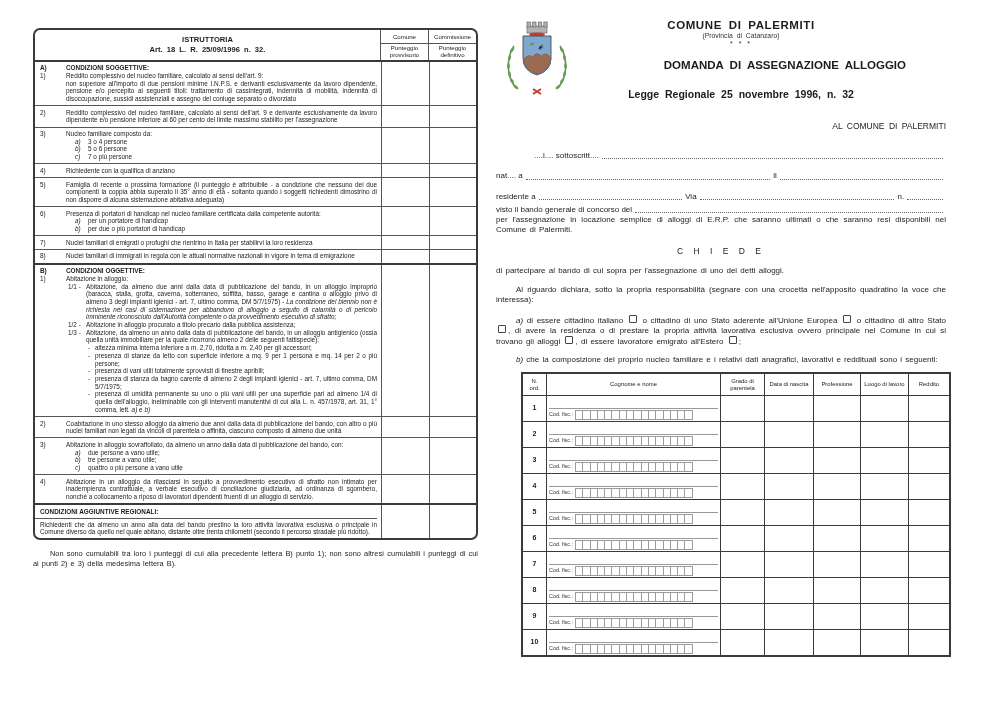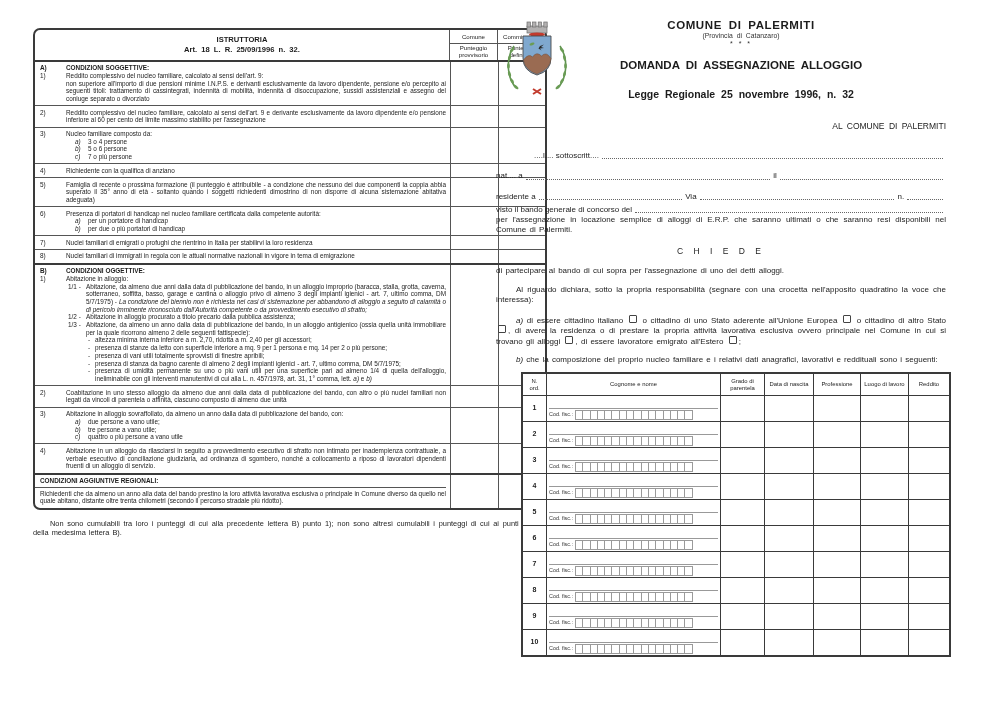--- a/index.html
+++ b/index.html
@@ -2,21 +2,21 @@
 <html><head>
 <meta charset="utf-8">
 <style>
   html,body{margin:0;padding:0;}
   body{
     width:992px;height:706px;background:#ffffff;position:relative;overflow:hidden;
     font-family:"Liberation Sans","DejaVu Sans",sans-serif;color:#1c1c1c;
     -webkit-font-smoothing:antialiased;
   }
   
-  .page-left{position:absolute;left:33px;top:28px;width:514px;}
+  .page-left{position:absolute;left:33px;top:28px;width:445px;}
   .ltable{border:2px solid #3a3a3a;border-radius:7px;overflow:hidden;background:#fff;}
   .lhead{display:flex;border-bottom:2px solid #3a3a3a;}
   .lhead-title{flex:1;display:flex;flex-direction:column;justify-content:center;text-align:center;
     font-weight:bold;font-size:7.6px;line-height:10px;word-spacing:2px;padding:3px 0;}
   .lhead-col{width:47px;flex:none;border-left:1px solid #555;display:flex;flex-direction:column;}
   .lhead-col .top{height:13px;border-bottom:1px solid #555;display:flex;align-items:center;justify-content:center;
     font-size:6.1px;}
   .lhead-col .bot{flex:1;display:flex;align-items:center;justify-content:center;text-align:center;
     font-size:6.1px;line-height:6.8px;padding:1px 0;}
   .lrow{display:flex;border-top:1px solid #555;align-items:stretch;}
@@ -37,21 +37,21 @@
   .lscore{width:47px;flex:none;border-left:1px solid #555;}
   .lscore.s2{width:46px;}
   .footnote{margin-top:9px;font-size:7.4px;line-height:9.6px;text-align:justify;text-indent:17px;word-spacing:1px;}
   
   .page-right{position:absolute;left:496px;top:12px;width:450px;font-size:8px;line-height:10px;}
   .crest{position:absolute;left:6px;top:6px;width:70px;height:80px;}
   .rhead{margin-left:80px;width:330px;text-align:center;}
   .rhead .comune{font-weight:bold;font-size:11.5px;letter-spacing:0.6px;word-spacing:3px;margin-top:8px;}
   .rhead .prov{font-size:6.8px;margin-top:1px;word-spacing:2px;color:#333;}
   .rhead .stars{font-size:7px;letter-spacing:2px;line-height:6px;color:#333;}
-  .rhead .domanda{font-weight:bold;font-size:11.5px;word-spacing:3px;margin-top:13px;}
+  .rhead .domanda{font-weight:bold;font-size:11.5px;word-spacing:3px;margin-top:13px;text-align:right;}
   .rhead .legge{font-weight:bold;font-size:10.5px;word-spacing:3px;margin-top:19px;}
   .recipient{text-align:right;font-weight:normal;font-size:8.5px;margin-top:22px;word-spacing:2px;}
   .iline{display:flex;align-items:flex-end;height:20.5px;white-space:pre;}
   .iline .t{flex:none;}
   .fill{border-bottom:1.2px dotted #666;margin:0 3px 1.5px;min-width:12px;}
   .par{text-align:justify;word-spacing:1px;}
   .chiede{text-align:center;letter-spacing:4px;font-size:8.5px;margin:11px 0 10px;}
   .ind{text-indent:20px;}
   .cbx{display:inline-block;width:6px;height:6px;border:1px solid #444;border-radius:1px;
     margin:0 2px;vertical-align:-0.5px;}

